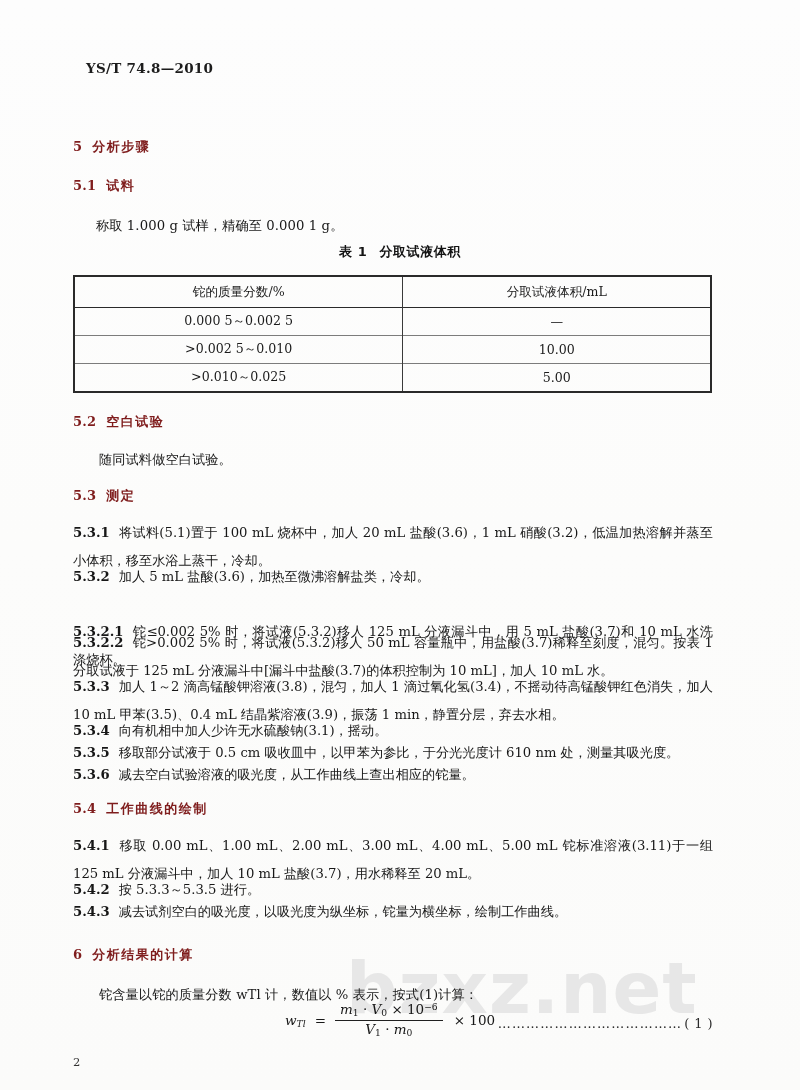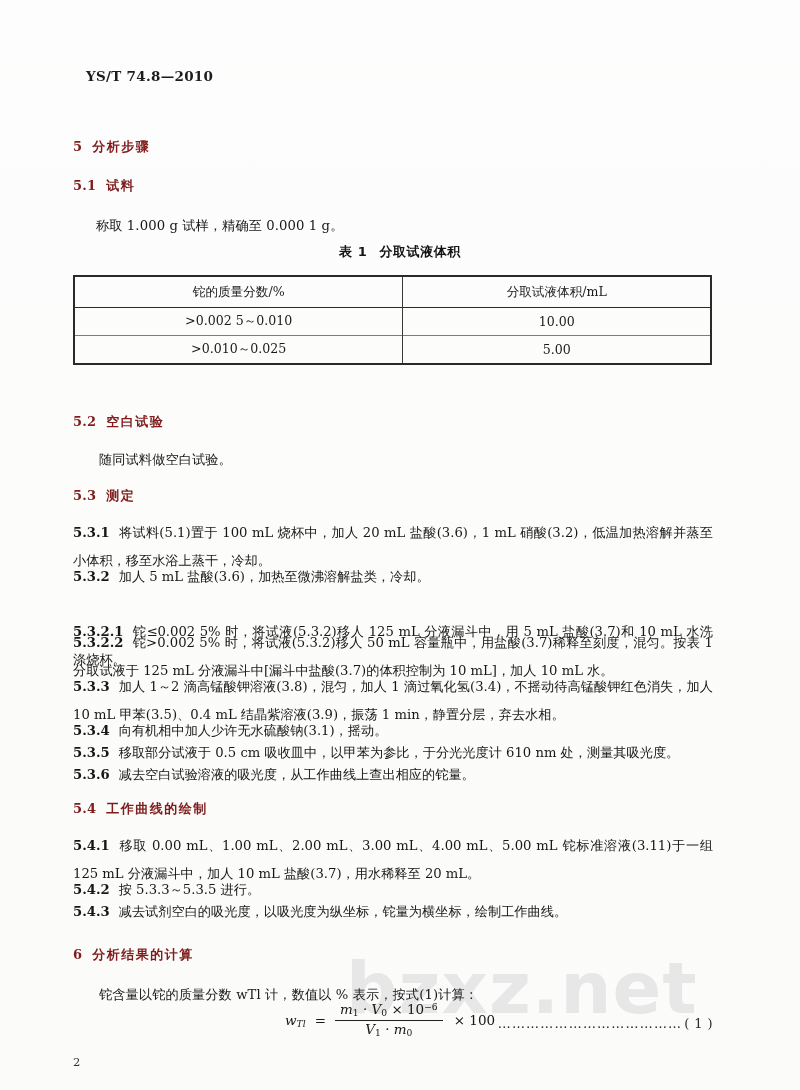--- a/index.html
+++ b/index.html
@@ -44,21 +44,21 @@
     letter-spacing: 1px;
     color: #e7e7e7;
     white-space: nowrap;
     user-select: none;
   }
 
   
   .running-head {
     position: absolute;
     left: 86px;
-    top: 68px;
+    top: 60px;
     font-family: "DejaVu Serif", "Liberation Serif", serif;
     font-weight: bold;
     font-size: 13.5px;
     letter-spacing: 0.3px;
     color: #1c1c1c;
   }
 
   
   .clause-h {
     position: absolute;
@@ -234,20 +234,24 @@
     </div>
 
     <table class="t1">
       <thead>
         <tr>
           <th class="col-l vline">铊的质量分数/%</th>
           <th class="col-r">分取试液体积/mL</th>
         </tr>
       </thead>
       <tbody>
+        <tr>
+          <td class="col-l vline">0.000 5～0.002 5</td>
+          <td class="col-r">—</td>
+        </tr>
         <tr>
           <td class="col-l vline">&gt;0.002 5～0.010</td>
           <td class="col-r">10.00</td>
         </tr>
         <tr>
           <td class="col-l vline">&gt;0.010～0.025</td>
           <td class="col-r">5.00</td>
         </tr>
       </tbody>
     </table>

